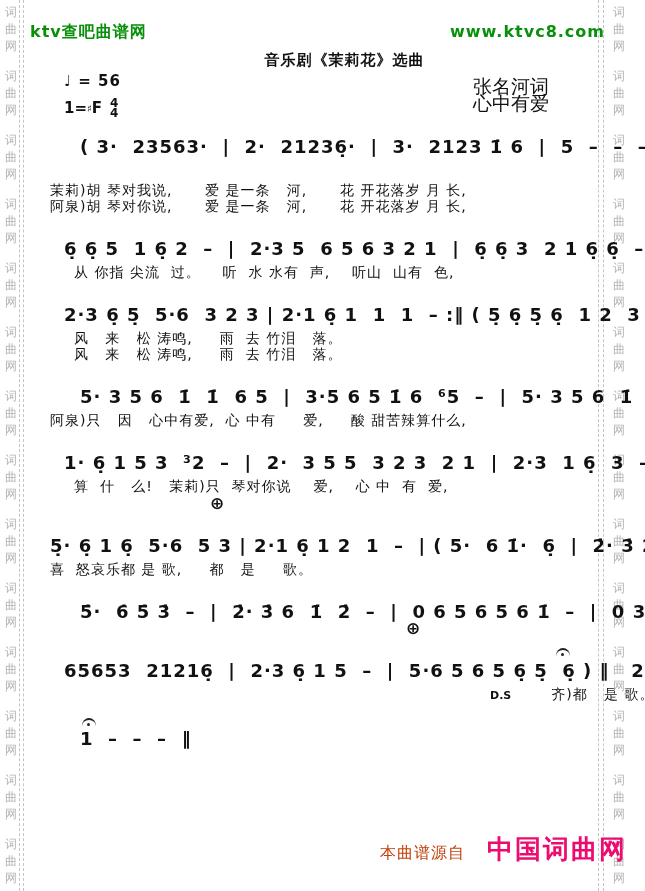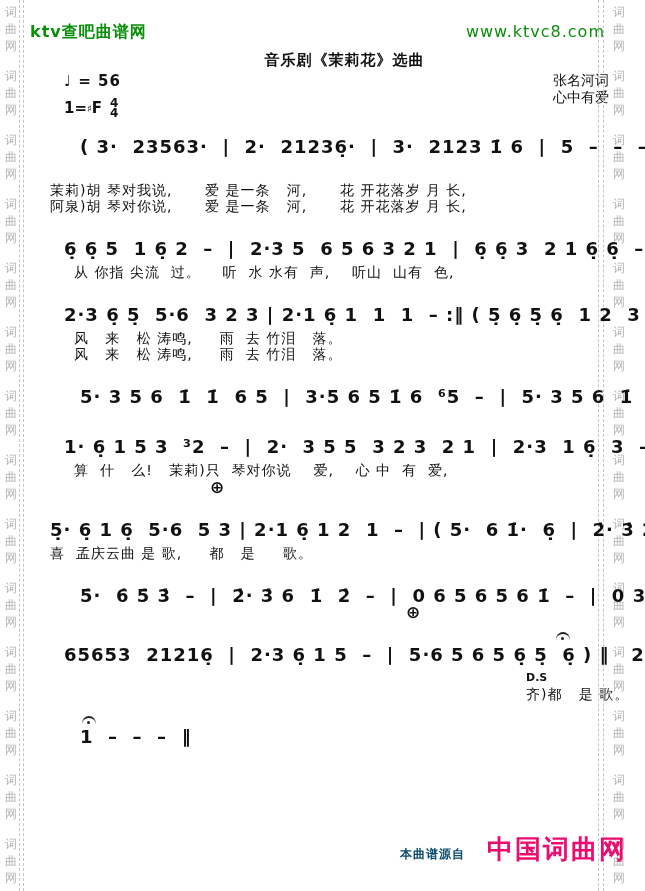--- a/index.html
+++ b/index.html
@@ -35,69 +35,69 @@
   .dash.r2{left:603px;}
   
   .header-top{
     display:flex;justify-content:space-between;
     padding:22px 40px 0 30px;
   }
   .site-name,.site-url{
     color:var(--brand-green);font-size:16px;font-weight:bold;
     text-decoration:none;letter-spacing:1px;
   }
-  .site-url{font-weight:normal;}
+  .site-url{font-weight:bold;}
   .title-block{text-align:center;margin-top:8px;}
   .page-title{font-size:26px;font-weight:bold;letter-spacing:2px;}
   .page-subtitle{font-size:15px;font-weight:bold;margin-top:4px;letter-spacing:1px;margin-left:44px;}
-  .meta-row{display:flex;align-items:flex-start;margin-top:2px;padding:0 36px 0 64px;}
+  .meta-row{display:flex;align-items:center;margin-top:2px;padding:0 96px 0 64px;}
   .meta-left{width:150px;}
   .tempo{font-size:15px;font-weight:bold;letter-spacing:1px;}
   .keysig{font-size:15px;font-weight:bold;margin-top:8px;display:flex;align-items:center;}
   .keysig sup{font-size:10px;vertical-align:super;}
   .timesig{display:inline-flex;flex-direction:column;font-size:12px;line-height:10px;
     font-weight:bold;margin-left:8px;text-align:center;}
   .meta-center{flex:1;}
-  .meta-right{font-size:14px;line-height:17px;text-align:left;}
+  .meta-right{font-size:19px;line-height:17px;text-align:left;}
   
   .score{margin-top:14px;margin-left:50px;margin-right:20px;}
   .sys{margin-bottom:20px;}
   .notes{
     font-size:18px;font-weight:bold;letter-spacing:1px;
     white-space:pre;line-height:30px;position:relative;
   }
   .notes.ind{padding-left:30px;}
   .notes.ind-sm{padding-left:14px;}
   .lyr{
     font-size:14px;letter-spacing:1px;white-space:pre;line-height:16px;
   }
   .lyr.ind{padding-left:24px;}
   .coda-line{white-space:pre;line-height:14px;}
   .coda-sym{font-size:17px;font-weight:bold;}
   .coda-line.under-lyric{padding-left:160px;margin-top:2px;}
   .coda-line.under-notes{padding-left:356px;margin-top:-6px;}
-  .ds-line{white-space:pre;padding-left:440px;line-height:16px;display:flex;align-items:baseline;flex-direction:column;}
+  .ds-line{white-space:pre;padding-left:440px;line-height:16px;display:flex;align-items:baseline;}
   .ds{font-size:11px;font-weight:bold;margin-right:4px;}
   .ds-line .lyr{display:inline;padding:0;margin-left:36px;}
   .fermata{
     position:absolute;width:14px;height:8px;
     border-top:2px solid #222;border-radius:50% 50% 0 0/100% 100% 0 0;
   }
   .fermata::after{
     content:"";position:absolute;left:5px;top:3px;width:3px;height:3px;
     border-radius:50%;background:#222;
   }
   .fermata.f10{left:32px;top:-6px;}
   .fermata.f9{left:506px;top:-8px;}
   
   .footer{
     position:absolute;right:18px;bottom:24px;
     display:flex;align-items:baseline;
   }
-  .footer .src-label{font-size:12px;font-weight:bold;color:#0c4a6e;letter-spacing:1px;}
+  .footer .src-label{font-size:16px;font-weight:normal;color:#c2410c;letter-spacing:1px;}
   .footer .src-name{font-size:26px;font-weight:bold;color:var(--footer-pink);
     margin-left:22px;letter-spacing:2px;}
 </style>
 </head>
 <body>
 
 <div class="wm left">
     <span>词</span>
     <span>曲</span>
     <span>网</span>
@@ -236,31 +236,32 @@
   </div>
 
   <div class="sys">
     <div class="notes ind-sm">2·3 6̣ 5̣  5·6  3 2 3 | 2·1 6̣ 1  1  1  – :‖ ( 5̣ 6̣ 5̣ 6̣  1 2  3 2 3 ) |</div>
     <div class="lyr ind">风   来   松 涛鸣,     雨  去 竹泪   落。</div>
     <div class="lyr ind">风   来   松 涛鸣,     雨  去 竹泪   落。</div>
   </div>
 
   <div class="sys">
     <div class="notes ind">5· 3 5 6  1̇  1̇  6 5  |  3·5 6 5 1̇ 6  ⁶5  –  |  5· 3 5 6  1̇  1̇  6 5  |</div>
+    <div class="lyr">阿泉)只   因   心中有爱,  心 中有     爱,     酸 甜苦辣算什么,</div>
   </div>
 
   <div class="sys">
     <div class="notes ind-sm">1· 6̣ 1 5 3  ³2  –  |  2·  3 5 5  3 2 3  2 1  |  2·3  1 6̣  3  –  |</div>
     <div class="lyr ind">算  什   么!   茉莉)只  琴对你说    爱,    心 中  有  爱,</div>
     <div class="coda-line under-lyric"><span class="coda-sym">⊕</span></div>
   </div>
 
   <div class="sys">
     <div class="notes">5̣· 6̣ 1 6̣  5·6  5 3 | 2·1 6̣ 1 2  1  –  | ( 5·  6 1̇·  6̣  |  2̇· 3̇ 2̇ 3 6 1̇ 2̇  –  |</div>
-    <div class="lyr">喜  孟庆云曲 是 歌,     都   是     歌。</div>
+    <div class="lyr">喜  怒哀乐都 是 歌,     都   是     歌。</div>
   </div>
 
   <div class="sys">
     <div class="notes ind">5̇·  6̇ 5̇ 3̇  –  |  2̇· 3̇ 6  1̇  2̇  –  |  0 6 5 6 5 6 1̇  –  |  0 3  2 3 2 3 5  –  |</div>
     <div class="coda-line under-notes"><span class="coda-sym">⊕</span></div>
   </div>
 
   <div class="sys">
     <div class="notes ind-sm">65653  21216̣  |  2·3 6̣ 1 5  –  |  5·6 5 6 5 6̣ 5̣  6̣ ) ‖   2·  3  2·1 6̣ 1 2 |<span class="fermata f9"></span></div>
     <div class="ds-line">

